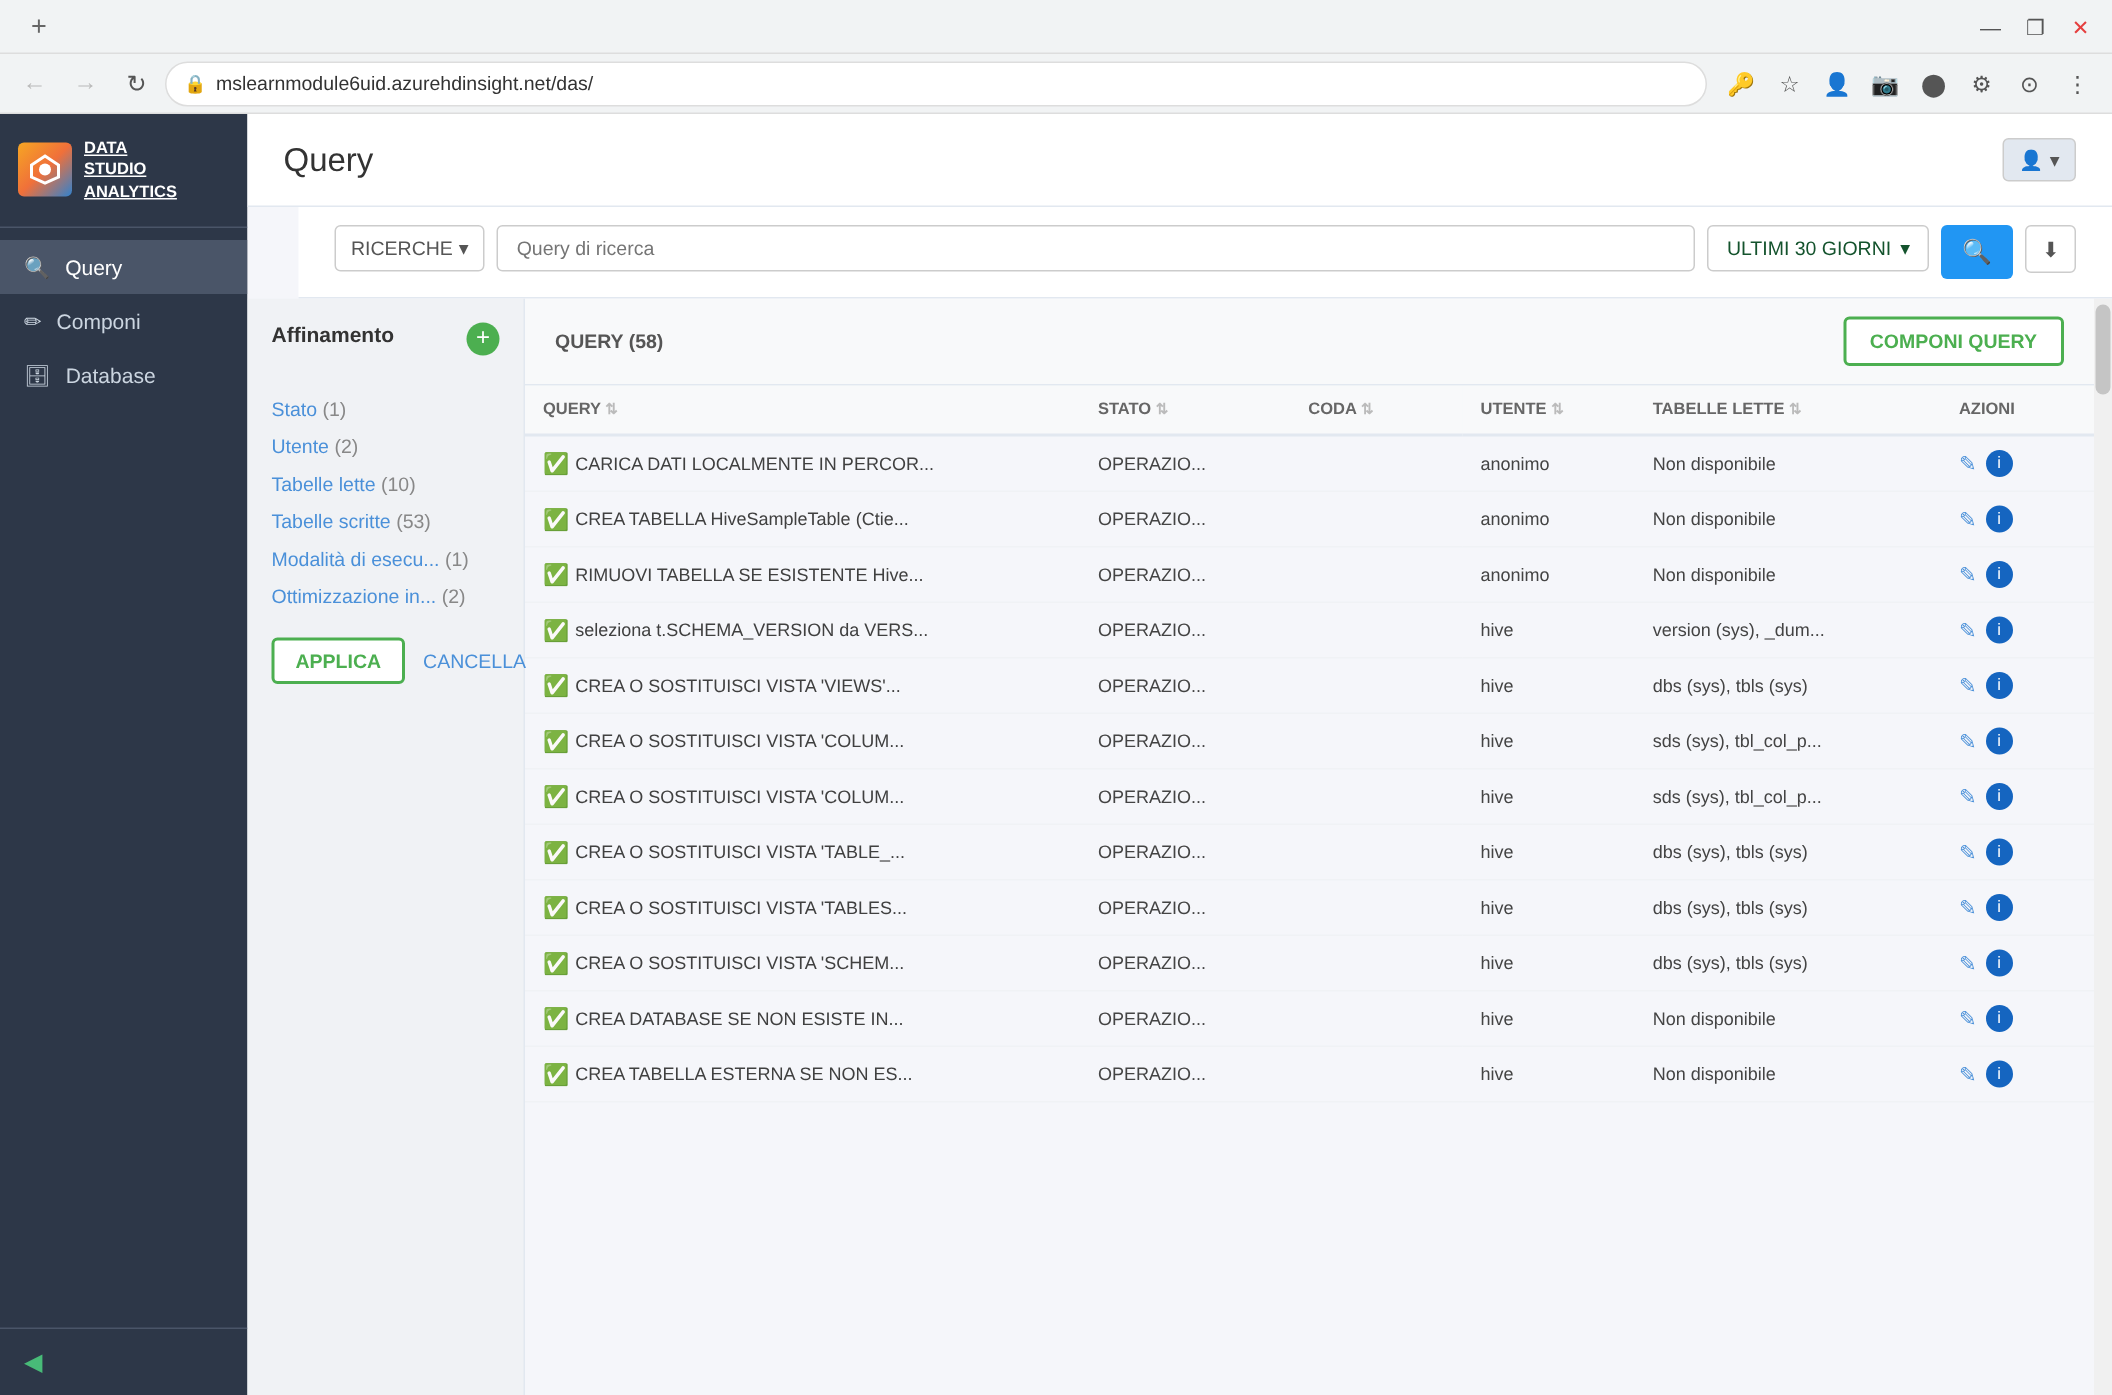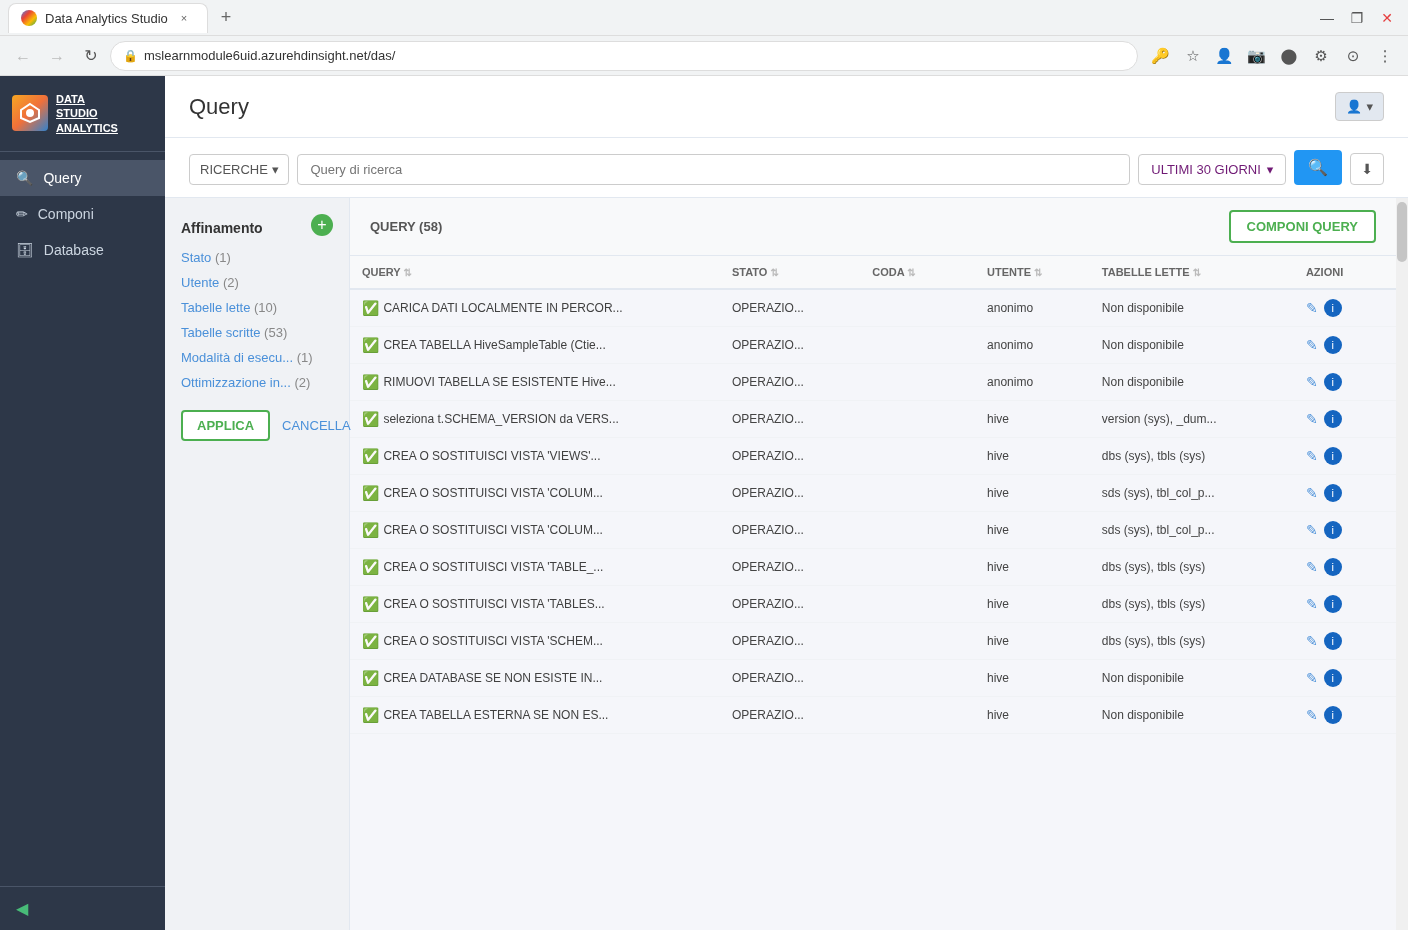--- a/index.html
+++ b/index.html
@@ -38,33 +38,33 @@
     .sidebar-bottom { padding: 12px 16px; border-top: 1px solid #4a5568; }
     .sidebar-bottom-icon { color: #48bb78; font-size: 16px; cursor: pointer; }
 
     
     .main-content { flex: 1; display: flex; flex-direction: column; background: #f5f6fa; overflow: hidden; }
     .page-header { background: #fff; padding: 16px 24px; border-bottom: 1px solid #e2e8f0; display: flex; align-items: center; justify-content: space-between; }
     .page-title { font-size: 22px; font-weight: 400; color: #333; }
     .user-btn { background: #e2e8f0; border: 1px solid #ccc; border-radius: 4px; padding: 6px 10px; cursor: pointer; display: flex; align-items: center; gap: 4px; font-size: 13px; color: #555; }
 
     
-    .search-bar { background: #fff; padding: 12px 24px; border-bottom: 1px solid #e2e8f0; display: flex; align-items: flex-end; gap: 8px; }
+    .search-bar { background: #fff; padding: 12px 24px; border-bottom: 1px solid #e2e8f0; display: flex; align-items: flex-start; gap: 8px; margin-left: 34px; }
     .ricerche-btn { background: #fff; border: 1px solid #ccc; border-radius: 4px; padding: 7px 10px; cursor: pointer; display: flex; align-items: center; gap: 4px; font-size: 13px; color: #555; white-space: nowrap; }
     .search-input { flex: 1; border: 1px solid #ccc; border-radius: 4px; padding: 7px 12px; font-size: 13px; color: #999; outline: none; }
-    .date-filter-btn { background: #fff; border: 1px solid #ccc; border-radius: 4px; padding: 7px 12px; cursor: pointer; display: flex; align-items: center; gap: 6px; font-size: 13px; color: #701a75; white-space: nowrap; }
+    .date-filter-btn { background: #fff; border: 1px solid #ccc; border-radius: 4px; padding: 7px 12px; cursor: pointer; display: flex; align-items: center; gap: 6px; font-size: 13px; color: #14532d; white-space: nowrap; }
     .search-btn { background: #2196F3; border: none; border-radius: 4px; padding: 8px 14px; cursor: pointer; color: #fff; font-size: 16px; }
     .download-btn { background: #fff; border: 1px solid #ccc; border-radius: 4px; padding: 7px 10px; cursor: pointer; color: #555; font-size: 14px; }
 
     
     .content-area { display: flex; flex: 1; overflow: hidden; }
 
     
     .affin-panel { width: 185px; background: #f0f2f5; padding: 16px; border-right: 1px solid #e2e8f0; flex-shrink: 0; }
-    .affin-header { display: flex; align-items: flex-end; justify-content: space-between; margin-bottom: 14px; }
+    .affin-header { display: flex; align-items: flex-start; justify-content: space-between; margin-bottom: 28px; }
     .affin-title { font-size: 14px; font-weight: 600; color: #333; }
     .affin-add-btn { width: 22px; height: 22px; border-radius: 50%; background: #4caf50; color: #fff; border: none; cursor: pointer; font-size: 16px; display: flex; align-items: center; justify-content: center; }
     .affin-item { margin-bottom: 10px; cursor: pointer; }
     .affin-item-label { font-size: 13px; color: #4a90d9; }
     .affin-item-count { color: #888; }
     .affin-actions { display: flex; gap: 12px; margin-top: 20px; }
     .applica-btn { background: #fff; border: 2px solid #4caf50; border-radius: 4px; padding: 6px 14px; color: #4caf50; font-size: 13px; font-weight: bold; cursor: pointer; }
     .cancella-btn { background: none; border: none; color: #4a90d9; font-size: 13px; cursor: pointer; padding: 6px 0; }
 
     
@@ -104,25 +104,20 @@
     .col-utente { width: 90px; }
     .col-tabelle { width: 160px; }
     .col-azioni { width: 80px; }
   </style>
 </head>
 <body>
 
 <div class="browser-frame">
 
   <div class="browser-titlebar">
-    <div class="browser-tab">
-      <div class="tab-favicon"></div>
-      <span>Data Analytics Studio</span>
-      <div class="tab-close">×</div>
-    </div>
     <div class="tab-add">+</div>
     <div class="browser-controls">
       <div class="win-btn">—</div>
       <div class="win-btn">❐</div>
       <div class="win-btn" style="color:#e53e3e;">✕</div>
     </div>
   </div>
 
   <div class="browser-navbar">
     <div class="nav-btn disabled">←</div>

